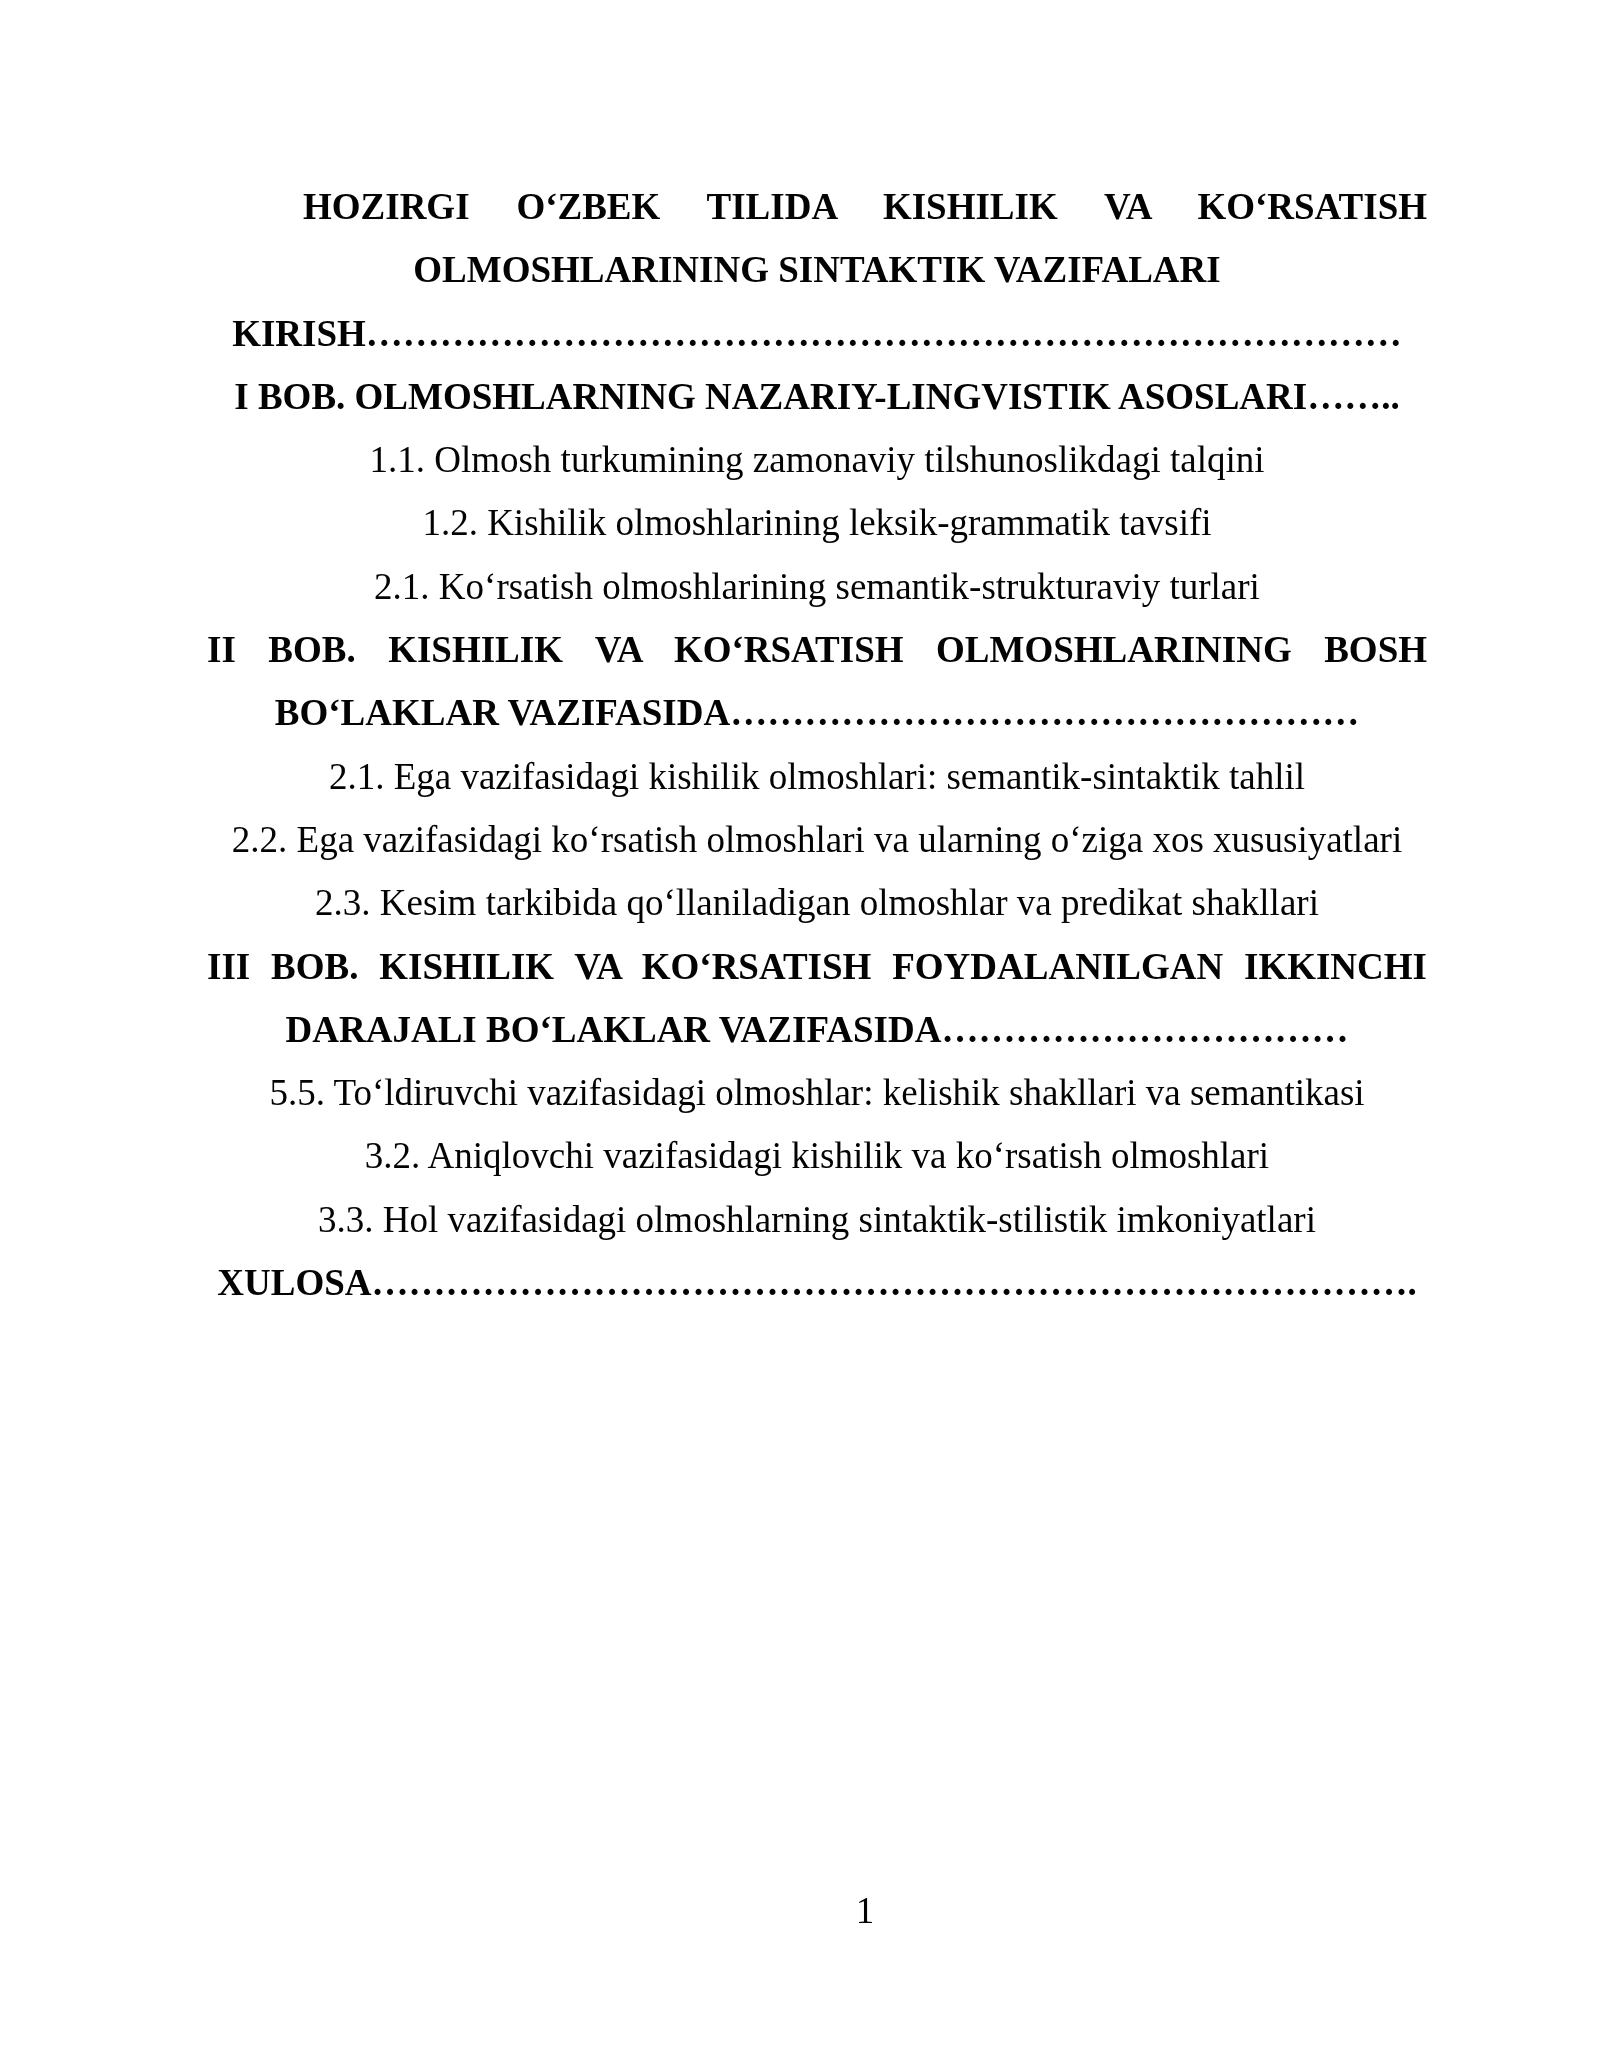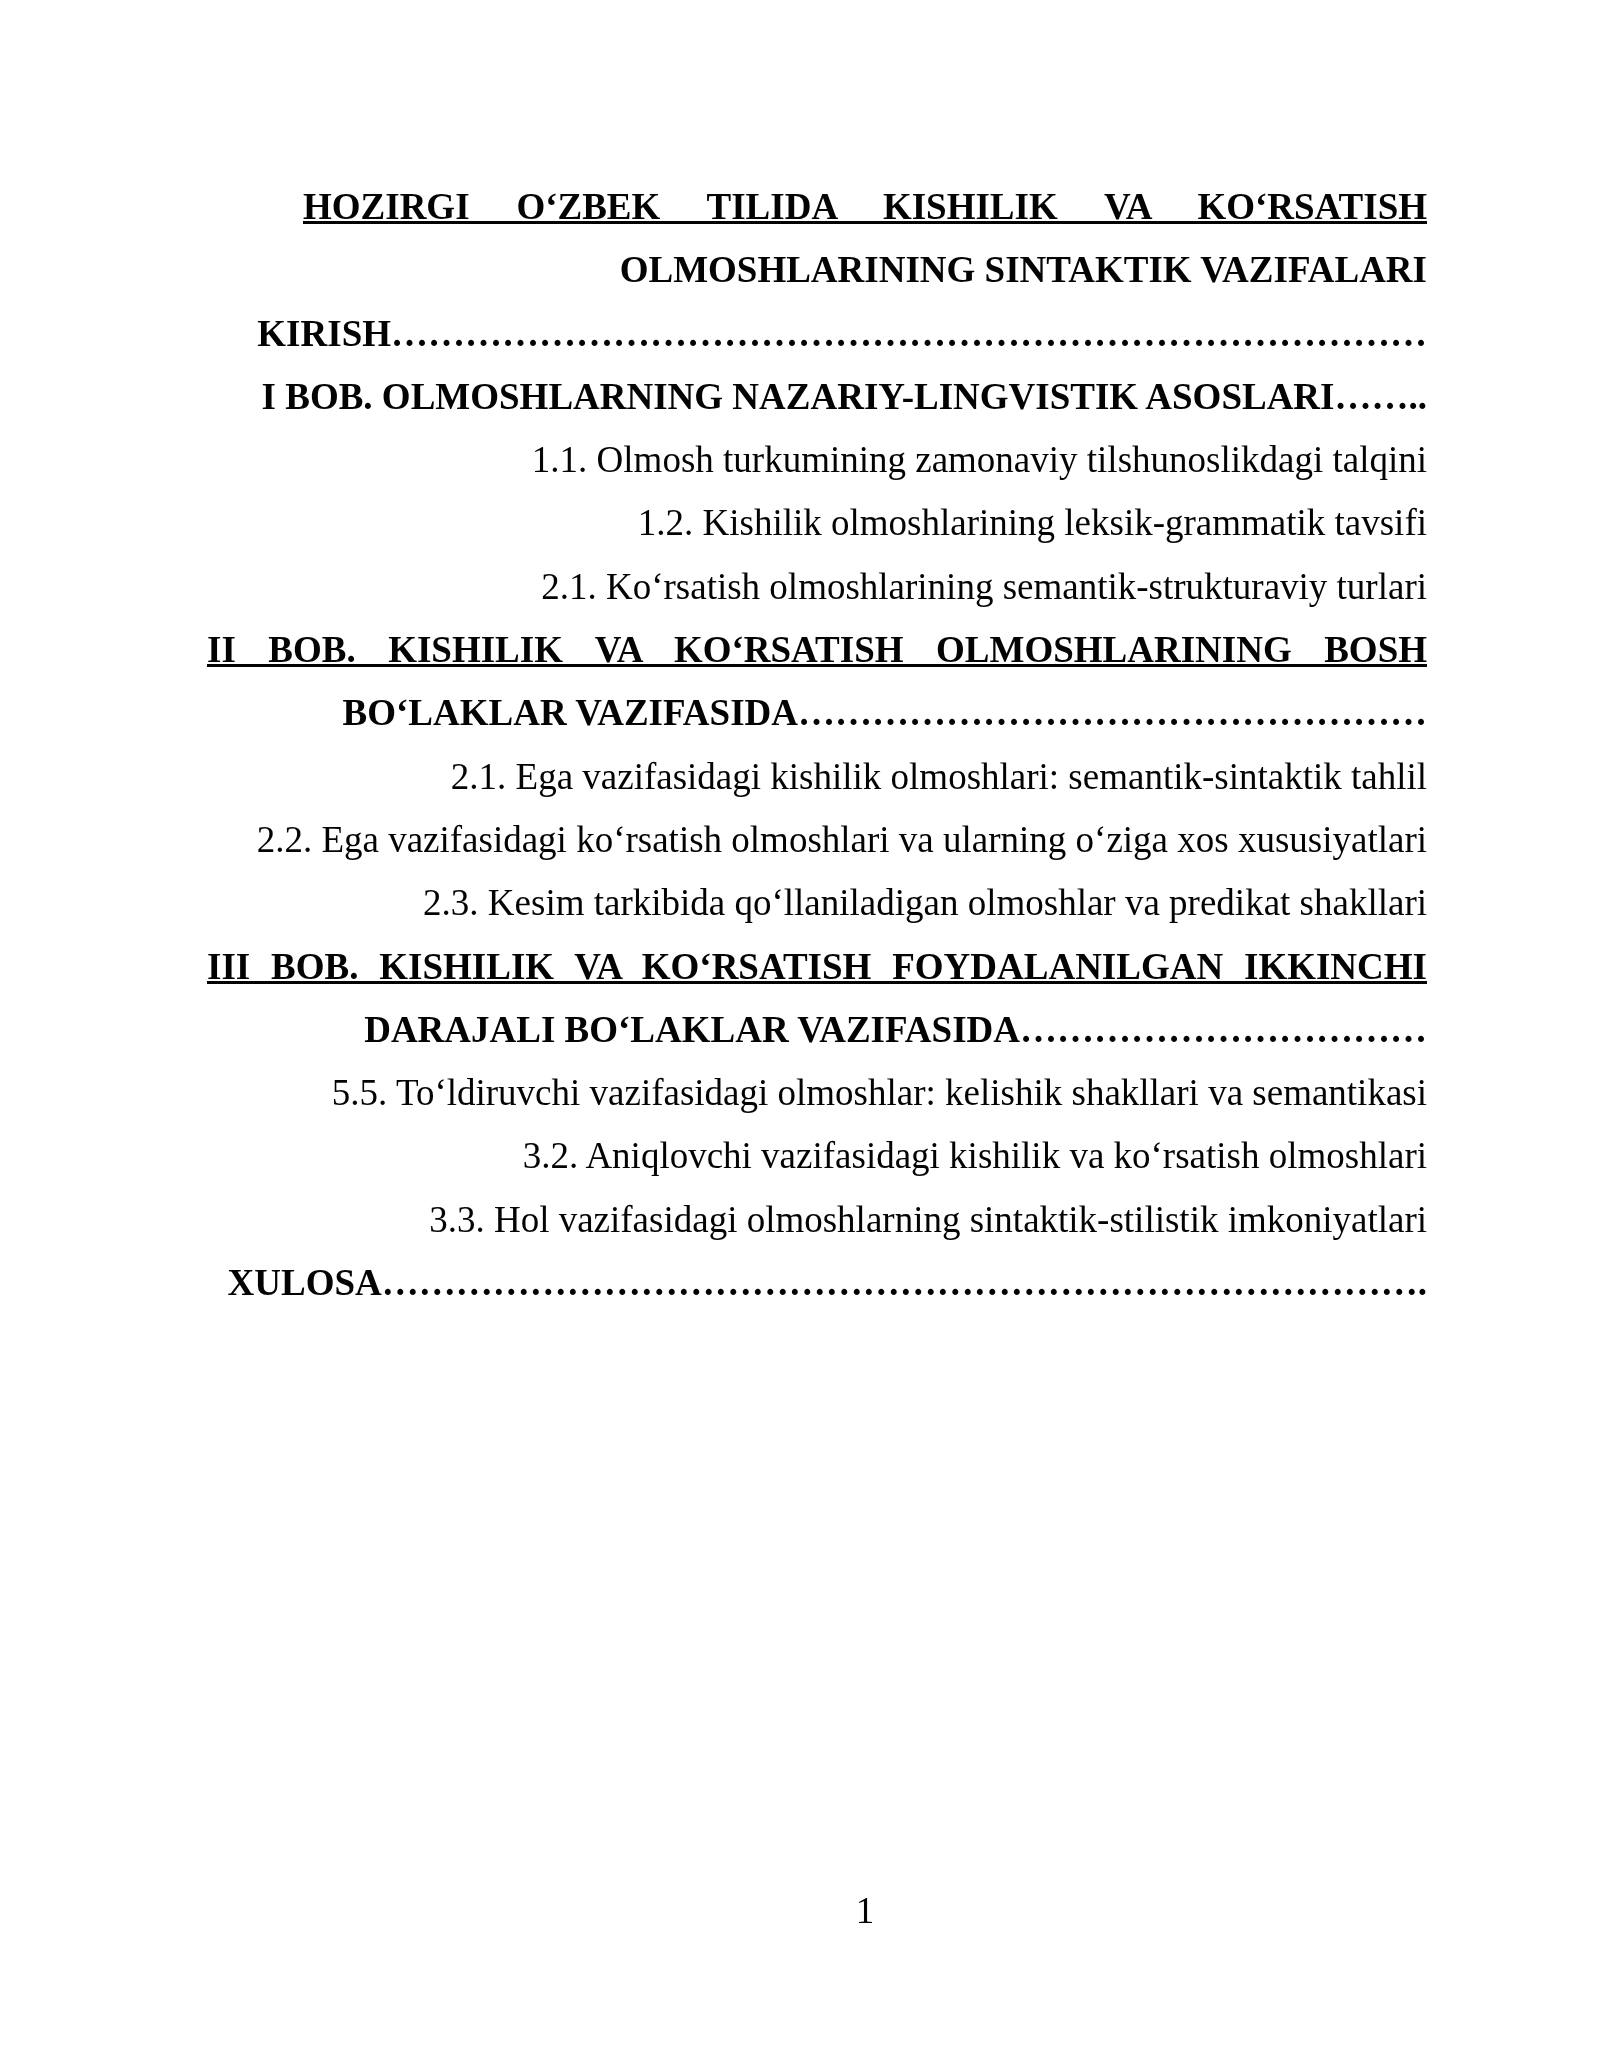--- a/index.html
+++ b/index.html
@@ -19,29 +19,28 @@
   .content {
     position: absolute;
     left: 207px;
     top: 175px;
     width: 1220px;
   }
   .ln {
     font-size: 37px;
     line-height: 63.3px;
     white-space: nowrap;
-    text-align: right;
+    text-align: center;
   }
   .b { font-weight: 700; }
   .ind { text-indent: 96px; }
   .just {
     white-space: normal;
     text-align: justify;
     text-align-last: justify;
-    text-decoration: underline;
   }
   .footer {
     position: absolute;
     top: 1879px;
     left: 130px;
     right: 0;
     text-align: center;
     font-size: 37px;
     line-height: 63px;
   }

